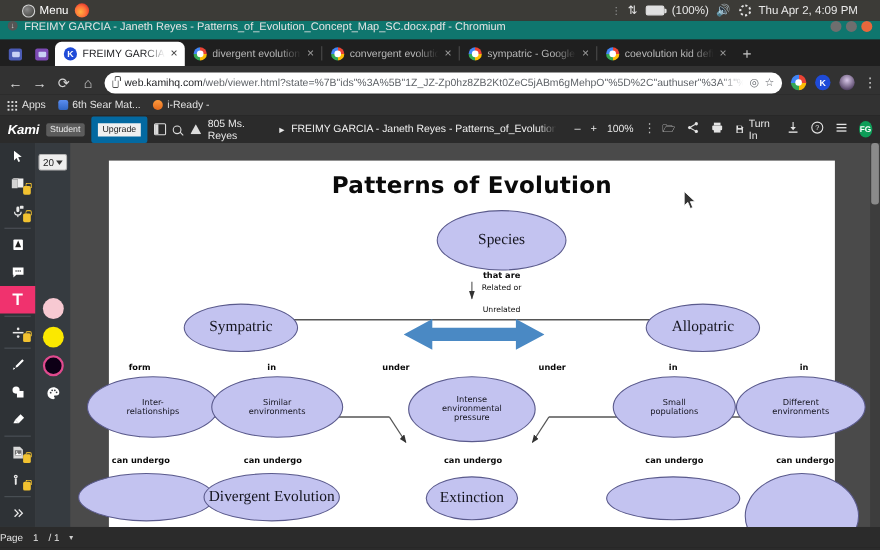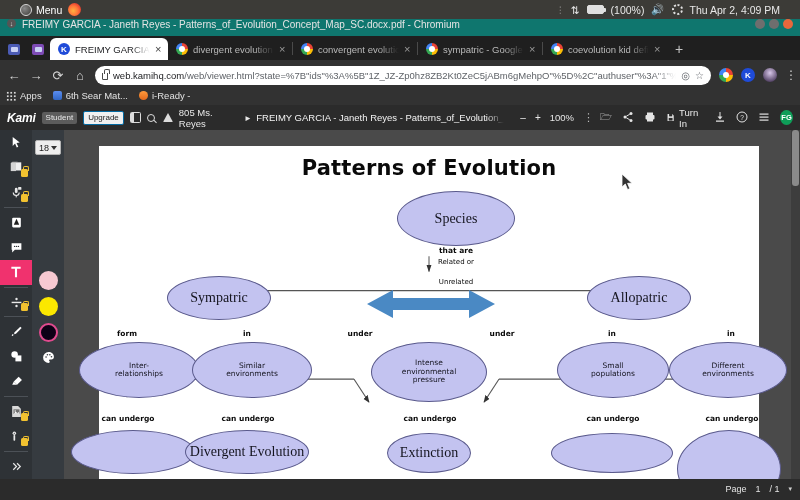--- a/index.html
+++ b/index.html
@@ -163,21 +163,21 @@
   
   .kami-bar {
     height: 25px; background: #2b2b2b; display: flex; align-items: center;
     gap: 6px; padding: 0 7px; color: #e8e8e8; font-size: 9.5px;
   }
   .kami-logo { font-style: italic; font-weight: bold; font-size: 12px; color: #fff; letter-spacing: -0.2px;}
   .pill {
     font-size: 8px; padding: 1.5px 4px; border-radius: 2px;
     background: #5c5c5c; color: #e9e9e9;
   }
-  .pill.upgrade { background: #f0f0f0; color: #222; border: 1px solid #0369a1; }
+  .pill.upgrade { background: #f0f0f0; color: #222; border: 6px solid #0369a1; }
   .kbtn { display: flex; align-items: center; justify-content: center; color: #e0e0e0; }
   .panel-ico {
     width: 11px; height: 11px; border: 1.3px solid #dcdcdc; border-radius: 1.5px;
     display:flex;
   }
   .panel-ico::before { content:""; width: 3.5px; background:#dcdcdc; }
   .mag {
     width: 8px; height: 8px; border: 1.4px solid #dcdcdc; border-radius: 50%;
     position: relative; margin-right: 2px;
   }
@@ -289,21 +289,21 @@
     background: #8a8a8a; border-radius: 3px;
   }
   .scroll-arrow {
     position: absolute; left: 1px; width: 7px; height: 8px;
     color: #c8c8c8; font-size: 7px; text-align: center; line-height: 8px;
   }
 
   
   .pagebar {
     height: 19px; background: #2b2b2b; display: flex; align-items: center;
-    justify-content: flex-end; gap: 9px; padding-right: 8px;
+    gap: 9px; padding-right: 8px;
     color: #e4e4e4; font-size: 9px;
   }
   .page-caret { font-size: 7px; color: #cfcfcf; }
 
   
   .taskbar {
     height: 20px; background: #2b2b2b; display: flex; align-items: center;
     gap: 7px; padding: 0 3px; color: #e7e7e7; font-size: 9px;
   }
   .tb-spacer { flex: 1; }
@@ -575,21 +575,21 @@
     <div class="tool">
       <svg width="13" height="13" viewBox="0 0 24 24" fill="none" stroke="#e9e9e9" stroke-width="2.2">
           <path d="M6 6l6 6-6 6M13 6l6 6-6 6"></path>
         </svg>
     </div>
   </div>
 
   <div class="optcol">
     <div class="optcol-top">
       <div class="fontsize">
-        <span>18</span>
+        <span>20</span>
         <span class="caret-d"></span>
       </div>
     </div>
     <div class="swatch sw-pink"></div>
     <div class="swatch sw-yellow"></div>
     <div class="swatch sw-black"></div>
     <div class="palette">
       <svg width="13" height="13" viewBox="0 0 24 24" fill="#ffffff">
           <path d="M12 2a10 10 0 000 20c1.6 0 2.3-1 2.3-2 0-1.4-1.3-1.7-1.3-2.8 0-.9.8-1.6 1.9-1.6H17a5 5 0 005-5c0-4.7-4.5-8.6-10-8.6z"></path>
           <circle cx="7.5" cy="11" r="1.5" fill="#363b40"></circle>

